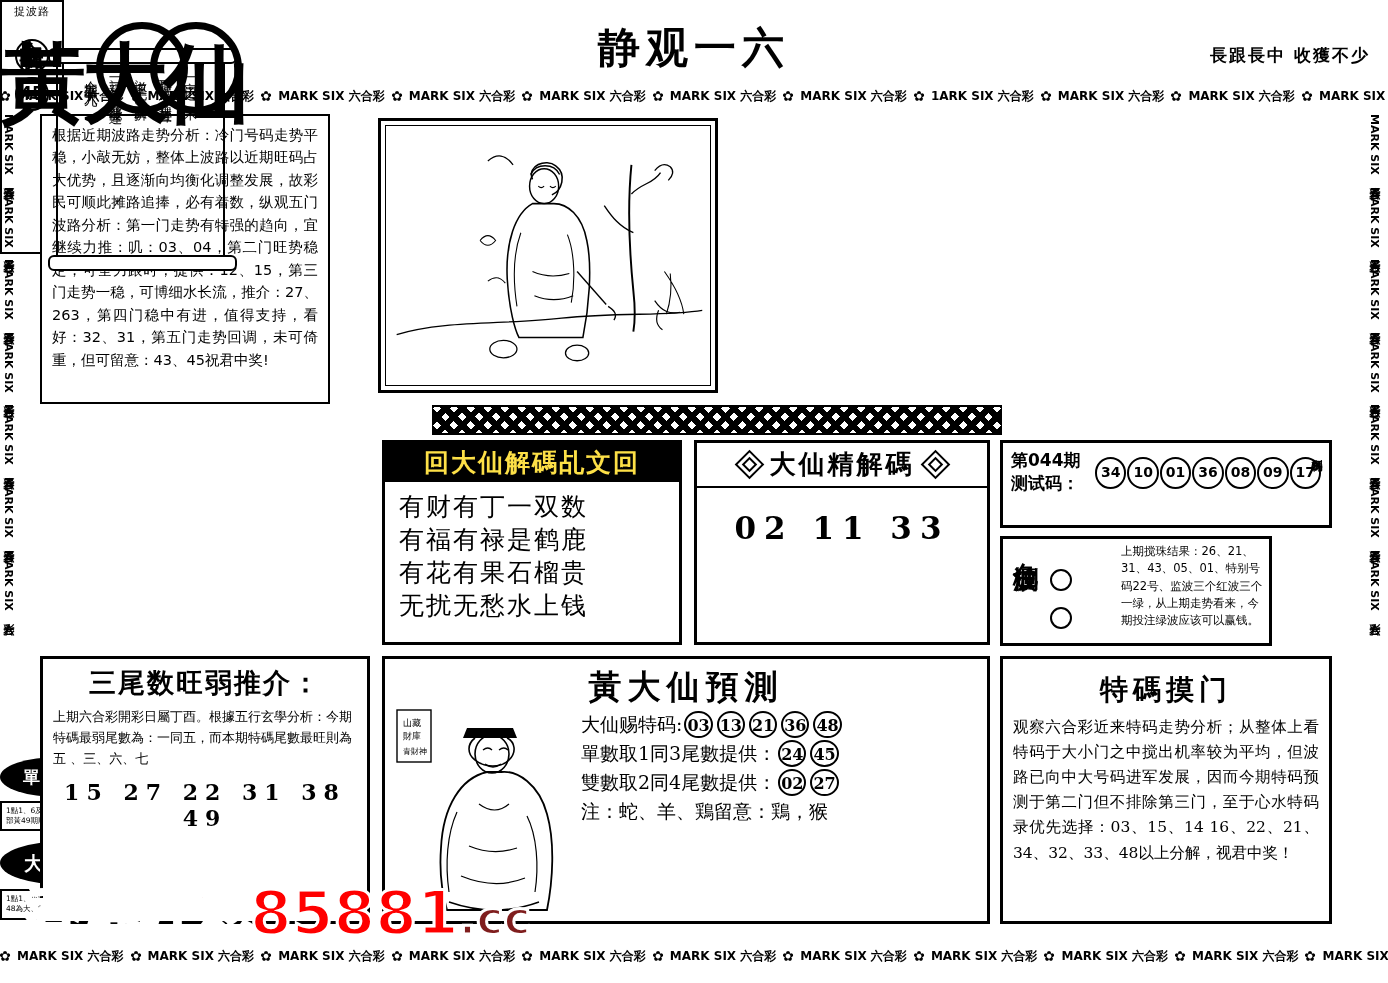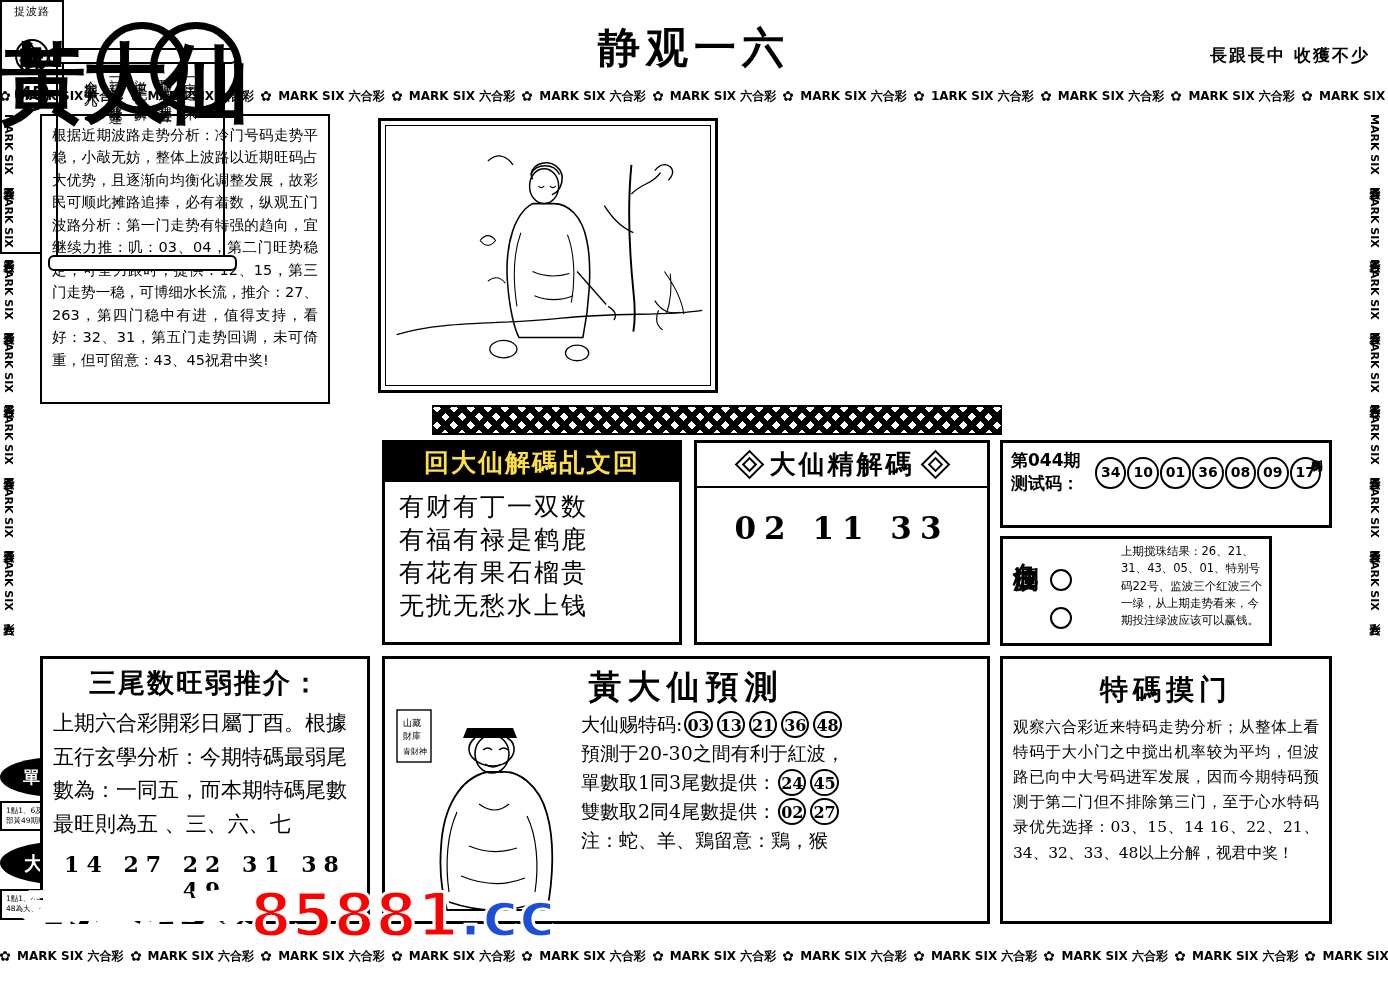--- a/index.html
+++ b/index.html
@@ -95,39 +95,39 @@
 
   #sebo{left:1000px;top:536px;width:272px;height:110px;padding:4px 6px;}
   .sebo-label{float:left;writing-mode:vertical-rl;text-orientation:upright;font-size:25px;font-weight:bold;letter-spacing:2px;font-family:"DejaVu Serif","Liberation Serif",serif;height:100px;}
   .sebo-circles{float:left;margin:10px 6px 0 8px;}
   .ocircle{width:18px;height:18px;border:2px solid #000;border-radius:50%;margin:16px 0;}
   .sebo-text{margin-left:112px;font-size:11.5px;line-height:1.5;}
 
   
   #weishu{left:40px;top:656px;width:330px;height:268px;padding:6px 10px;}
   .ws-title{font-size:27px;font-weight:bold;font-family:"DejaVu Serif","Liberation Serif",serif;letter-spacing:2px;text-align:center;}
-  .ws-body{font-size:21px;line-height:1.6;font-family:"DejaVu Serif","Liberation Serif",serif;margin-top:6px;}
+  .ws-body{font-size:13px;line-height:1.6;font-family:"DejaVu Serif","Liberation Serif",serif;margin-top:6px;}
   .ws-nums{font-size:22px;font-weight:bold;letter-spacing:7px;text-align:center;margin-top:10px;font-family:"DejaVu Serif","Liberation Serif",serif;}
 
   #yuce{left:382px;top:656px;width:608px;height:268px;}
   .yc-title{text-align:center;font-size:33px;font-weight:bold;letter-spacing:6px;font-family:"DejaVu Serif","Liberation Serif",serif;margin-top:6px;}
   .yc-body{margin-left:196px;font-size:19px;line-height:1.52;font-family:"DejaVu Serif","Liberation Serif",serif;}
   .yc-body .line{display:flex;align-items:center;flex-wrap:nowrap;}
   .oball{display:inline-block;min-width:27px;height:27px;line-height:25px;border:2px solid #000;border-radius:50%;text-align:center;font-size:16px;font-weight:bold;margin:0 2px;padding:0 1px;box-sizing:border-box;}
   .sage{position:absolute;left:10px;bottom:0;width:190px;height:215px;}
 
   #temen{left:1000px;top:656px;width:332px;height:268px;padding:6px 10px;}
   .tm-title{text-align:center;font-size:28px;font-weight:bold;letter-spacing:5px;font-family:"DejaVu Serif","Liberation Serif",serif;margin:6px 0 6px;}
   .tm-body{font-size:15.5px;line-height:1.62;text-align:justify;font-family:"DejaVu Serif","Liberation Serif",serif;}
 
   
   .wm{position:absolute;left:26px;top:878px;white-space:nowrap;z-index:50;font-family:"DejaVu Sans","Liberation Sans",sans-serif;font-weight:bold;}
   .wm .a{font-size:56px;color:#b91c1c;-webkit-text-stroke:3px #ffffff;text-shadow:0 0 2px #fff;}
   .wm .b{font-size:60px;color:#ff0000;-webkit-text-stroke:3px #ffffff;}
-  .wm .c{font-size:62px;color:#1d4ed8;-webkit-text-stroke:3px #ffffff;}
+  .wm .c{font-size:46px;color:#7f1d1d;-webkit-text-stroke:3px #ffffff;}
 </style>
 </head>
 <body>
 
 <div class="page">
 
   <div class="top-title">静观一六</div>
   <div class="top-slogan">長跟長中 收獲不少</div>
 
   <div class="strip top" id="strip-top"><span class="fl">✿</span><span class="cell">MARK SIX 六合彩</span><span class="fl">✿</span><span class="cell">MARK SIX 六合彩</span><span class="fl">✿</span><span class="cell">MARK SIX 六合彩</span><span class="fl">✿</span><span class="cell">MARK SIX 六合彩</span><span class="fl">✿</span><span class="cell">MARK SIX 六合彩</span><span class="fl">✿</span><span class="cell">MARK SIX 六合彩</span><span class="fl">✿</span><span class="cell">MARK SIX 六合彩</span><span class="fl">✿</span><span class="cell">1ARK SIX 六合彩</span><span class="fl">✿</span><span class="cell">MARK SIX 六合彩</span><span class="fl">✿</span><span class="cell">MARK SIX 六合彩</span><span class="fl">✿</span><span class="cell">MARK SIX 六合彩</span></div>
@@ -278,21 +278,21 @@
       <div class="ocircle"></div>
       <div class="ocircle"></div>
     </div>
     <div class="sebo-text">上期搅珠结果：26、21、31、43、05、01、特别号码22号、监波三个红波三个一绿，从上期走势看来，今期投注绿波应该可以赢钱。</div>
   </div>
 
   <div class="box thick" id="weishu">
     <div class="ws-title">三尾数旺弱推介：</div>
     <div class="ws-body">上期六合彩開彩日屬丁酉。根據五行玄學分析：今期特碼最弱尾數為：一同五，而本期特碼尾數最旺則為五 、三、六、七</div>
     <div class="ws-nums">
-      <span>14</span>
+      <span>15</span>
       <span>27</span>
       <span>22</span>
       <span>31</span>
       <span>38</span>
       <span>49</span>
     </div>
   </div>
 
   <div class="box thick" id="yuce">
     <div class="yc-title">黃大仙預測</div>
@@ -318,21 +318,20 @@
 
     <div class="yc-body">
       <div class="line">
         <span>大仙赐特码:</span>
         <span class="oball">03</span>
         <span class="oball">13</span>
         <span class="oball">21</span>
         <span class="oball">36</span>
         <span class="oball">48</span>
       </div>
-      <div>預測于20-30之間有利于紅波，</div>
       <div class="line">
         <span>單數取1同3尾數提供：</span>
         <span class="oball">24</span>
         <span class="oball">45</span>
       </div>
       <div class="line">
         <span>雙數取2同4尾數提供：</span>
         <span class="oball">02</span>
         <span class="oball">27</span>
       </div>

